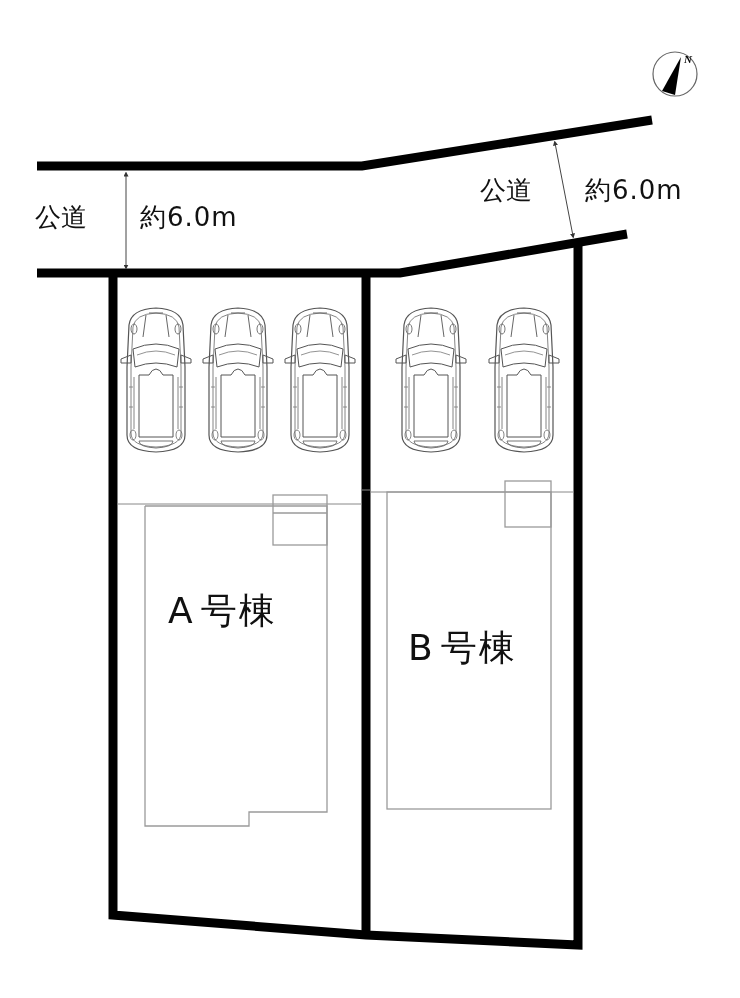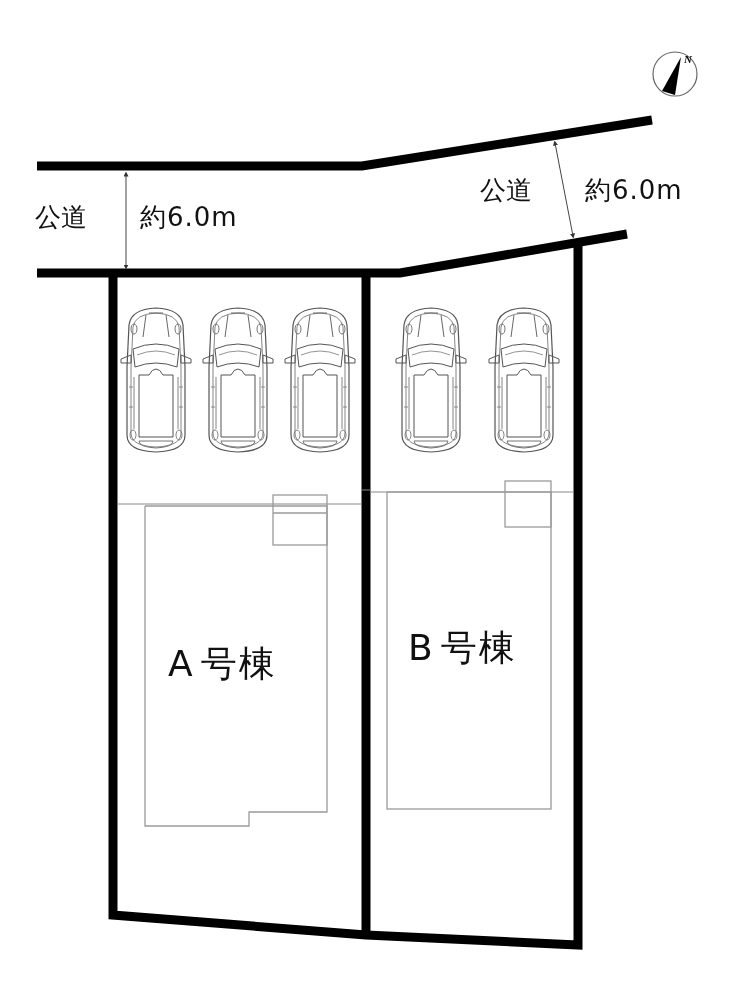--- a/index.html
+++ b/index.html
@@ -84,18 +84,18 @@
     <use href="#car" x="394" y="307"></use>
     <use href="#car" x="487" y="307"></use>
   </g>
 </svg>
 
 <div class="label road-label" style="left:35px; top:204px;">公道</div>
 <div class="label width-label" style="left:140px; top:204px;">約6.0m</div>
 <div class="label road-label" style="left:480px; top:177px;">公道</div>
 <div class="label width-label" style="left:585px; top:177px;">約6.0m</div>
 
-<div class="label bldg-label" style="left:168px; top:646px;">
+<div class="label bldg-label" style="left:168px; top:593px;">
   <span class="letter">A</span><span>号棟</span>
 </div>
 <div class="label bldg-label" style="left:408px; top:630px;">
   <span class="letter">B</span><span>号棟</span>
 </div>
 
 </body></html>

